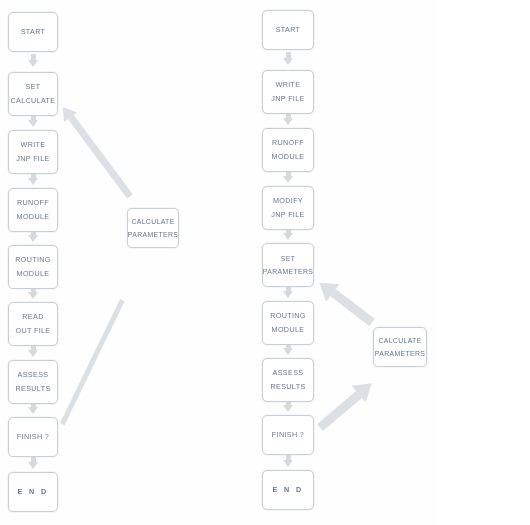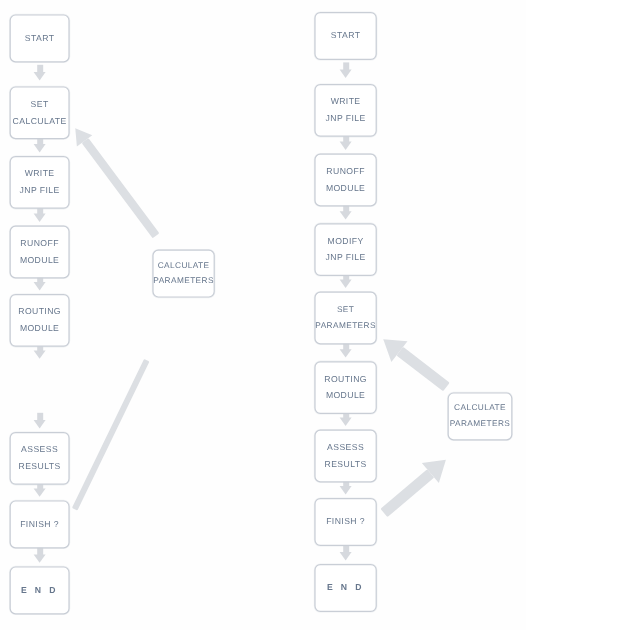--- a/index.html
+++ b/index.html
@@ -157,20 +157,24 @@
         <span class="ln">JNP FILE</span>
       </div>
       <div class="node" style="left: 8px; top: 188px; width: 50px; height: 44px;">
         <span class="ln">RUNOFF</span>
         <span class="ln">MODULE</span>
       </div>
       <div class="node" style="left: 8px; top: 245px; width: 50px; height: 44px;">
         <span class="ln">ROUTING</span>
         <span class="ln">MODULE</span>
       </div>
+      <div class="node" style="left: 8px; top: 302px; width: 50px; height: 44px;">
+        <span class="ln">READ</span>
+        <span class="ln">OUT FILE</span>
+      </div>
       <div class="node" style="left: 8px; top: 360px; width: 50px; height: 44px;">
         <span class="ln">ASSESS</span>
         <span class="ln">RESULTS</span>
       </div>
       <div class="node" style="left: 8px; top: 417px; width: 50px; height: 40px;">
         <span class="ln">FINISH ?</span>
       </div>
       <div class="node spaced" style="left: 8px; top: 472px; width: 50px; height: 40px;">
         <span class="ln">E N D</span>
       </div>

